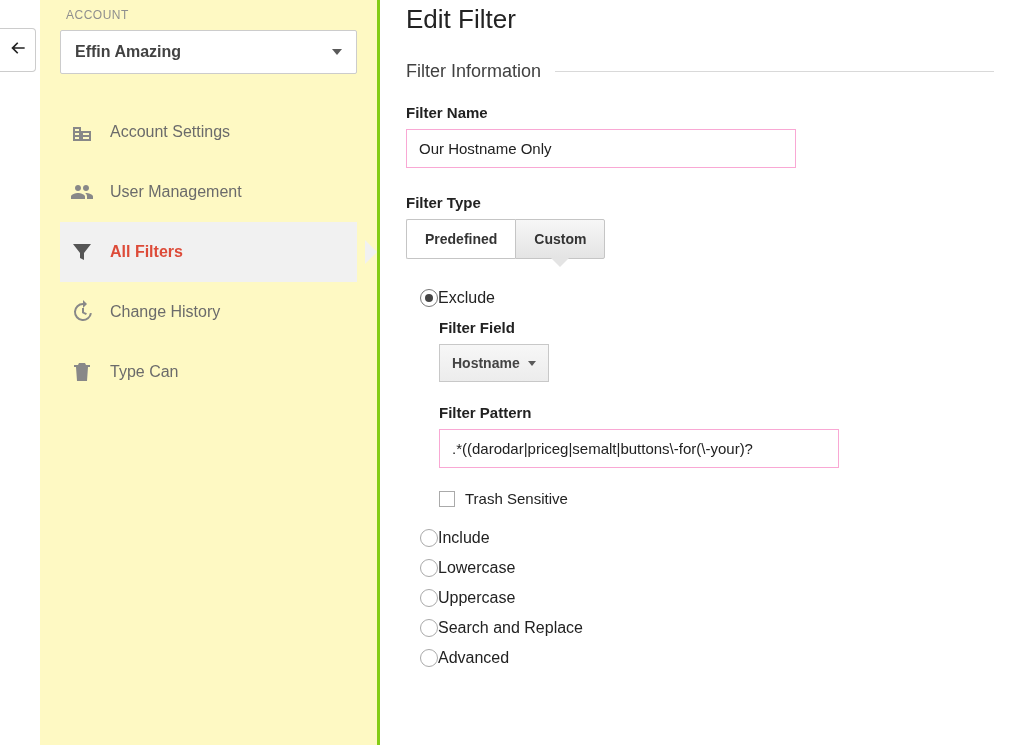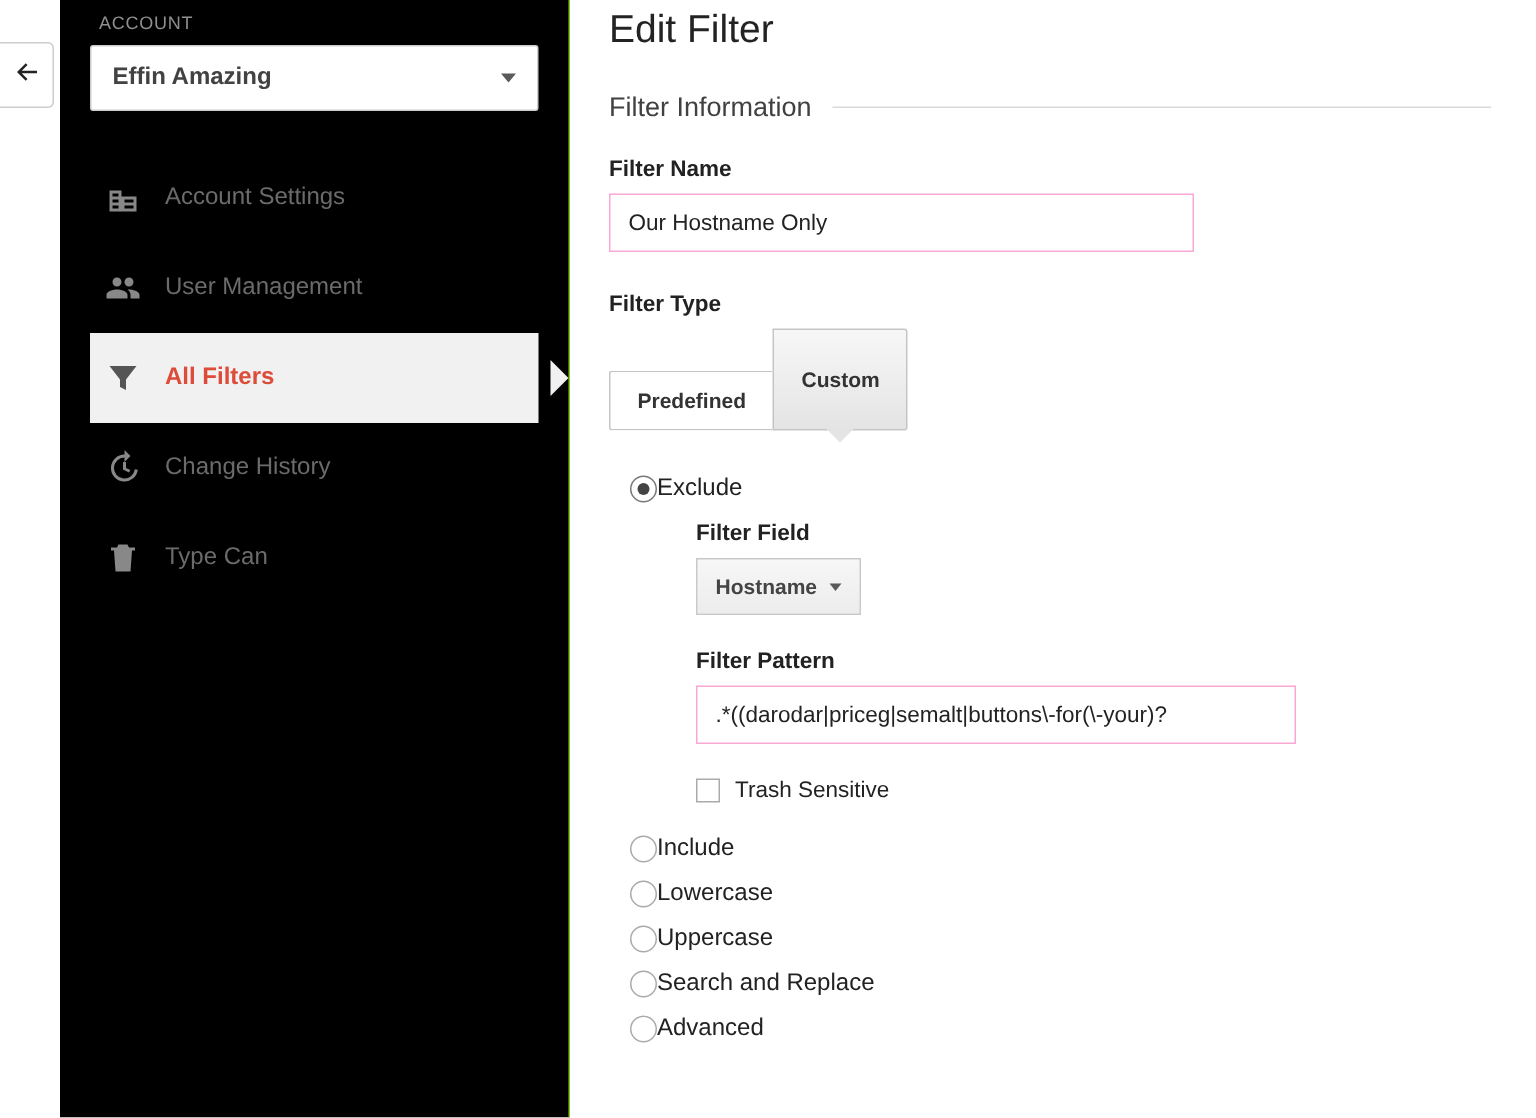--- a/index.html
+++ b/index.html
@@ -28,22 +28,22 @@
     }
     .back-tab svg { width: 20px; height: 20px; }
     .layout {
       display: flex;
       height: 100%;
       padding-left: 40px;
     }
     .sidebar {
       width: 340px;
       padding: 0 20px;
-      border-right: 1px solid #84cc16;
-      background: #000000;
+      border-right: 3px solid #84cc16;
+      background: #fef9c3;
     }
     .account-label {
       font-size: 12px;
       letter-spacing: 0.5px;
       color: #8f8f8f;
       margin: 8px 0 8px 6px;
     }
     .account-dropdown {
       border: 1px solid #ccc;
       border-radius: 2px;
@@ -156,21 +156,21 @@
     }
     .tab-btn {
       padding: 11px 18px;
       font-size: 14px;
       color: #333;
       background: #fff;
       border: 1px solid #c5c5c5;
       font-weight: bold;
       cursor: pointer;
     }
-    .tab-btn:first-child { border-right: none; border-radius: 2px 0 0 2px; margin-top: 28px; }
+    .tab-btn:first-child { border-right: none; border-radius: 2px 0 0 2px; }
     .tab-btn:last-child { border-radius: 0 2px 2px 0; }
     .tab-btn.active {
       background: linear-gradient(#f7f7f7, #e4e4e4);
       position: relative;
     }
     .tab-btn.active::after {
       content: "";
       position: absolute;
       bottom: -9px;
       left: 50%;
@@ -197,21 +197,21 @@
       display: inline-flex;
       align-items: center;
       justify-content: center;
     }
     .radio.checked { border-color: #787878; }
     .radio.checked .dot {
       width: 8px; height: 8px; border-radius: 50%;
       background: #444;
     }
     .exclude-details {
-      margin-left: 44px;
+      margin-left: 19px;
       margin-top: 4px;
       margin-bottom: 22px;
     }
     .dropdown-btn {
       display: inline-flex;
       align-items: center;
       padding: 10px 12px;
       background: linear-gradient(#f7f7f7, #ececec);
       border: 1px solid #c8c8c8;
       font-size: 14px;

